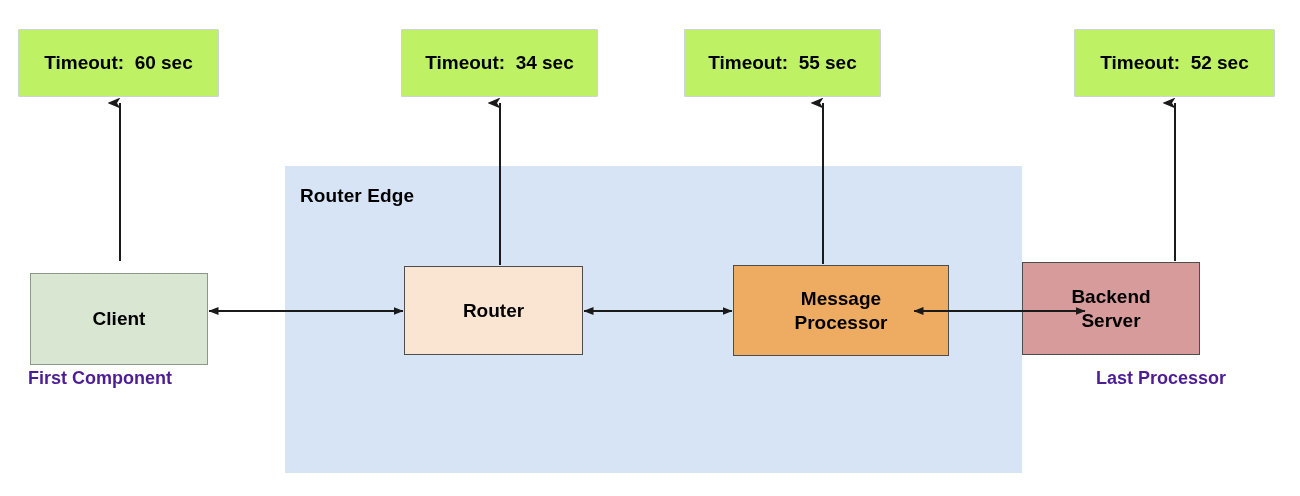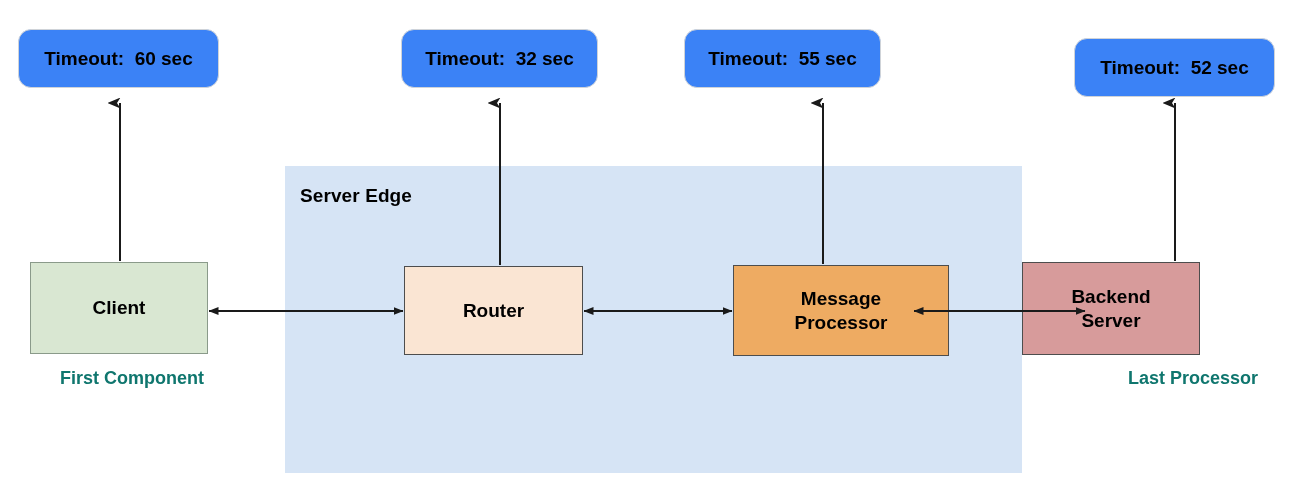--- a/index.html
+++ b/index.html
@@ -32,24 +32,24 @@
     font-size: 19px;
     font-weight: bold;
     color: #000000;
     letter-spacing: 0.1px;
     white-space: nowrap;
   }
 
   
   .timeout-box {
     position: absolute;
-    height: 59px;
-    background: #3b82f6;
+    height: 68px;
+    background: #bef264;
     border: 1px solid #cfd3d8;
-    border-radius: 13px;
+    border-radius: 1px;
     display: flex;
     align-items: center;
     justify-content: center;
     box-sizing: border-box;
   }
   .timeout-text {
     font-size: 19px;
     font-weight: bold;
     color: #000000;
     white-space: pre;
@@ -66,21 +66,21 @@
   }
   .comp-text {
     font-size: 19px;
     font-weight: bold;
     color: #000000;
     line-height: 1.25;
     white-space: pre-line;
   }
 
   .box-client {
-    left: 30px;  top: 262px;  width: 178px; height: 92px;
+    left: 30px;  top: 273px;  width: 178px; height: 92px;
     background: #d9e7d2;
     border: 1.5px solid #8a9a8a;
     align-items: center;
   }
   .box-router {
     left: 404px; top: 266px; width: 179px; height: 89px;
     background: #fae5d3;
     border: 1.5px solid #4d4d4d;
   }
   .box-mp {
@@ -92,57 +92,56 @@
     left: 1022px; top: 262px; width: 178px; height: 93px;
     background: #d79b9b;
     border: 1.5px solid #4d4d4d;
   }
 
   
   .caption {
     position: absolute;
     font-size: 18px;
     font-weight: bold;
-    color: #0f766e;
+    color: #4c1d95;
     white-space: nowrap;
-    margin-left: 32px;
   }
   .cap-first { left: 28px;   top: 368px; }
   .cap-last  { left: 1096px; top: 368px; }
 
   
   #arrows {
     position: absolute;
     left: 0; top: 0;
     width: 1300px;
     height: 496px;
     pointer-events: none;
   }
 </style>
 </head>
 <body>
 
 <div id="canvas">
 
   <div class="edge-region"></div>
-  <div class="edge-label">Server Edge</div>
+  <div class="edge-label">Router Edge</div>
 
   <div class="timeout-box" style="left:18px; top:29px; width:201px;">
     <span class="timeout-text">Timeout:  60 sec</span>
   </div>
 
   <div class="timeout-box" style="left:401px; top:29px; width:197px;">
-    <span class="timeout-text">Timeout:  32 sec</span>
+    <span class="timeout-text">Timeout:  34 sec</span>
   </div>
 
   <div class="timeout-box" style="left:684px; top:29px; width:197px;">
     <span class="timeout-text">Timeout:  55 sec</span>
   </div>
 
-  <div class="timeout-box" style="left:1074px; top:38px; width:201px;align-items:center;">
+  <div class="timeout-box" style="left:1074px; top:29px; width:201px;align-items:center;">
     <span class="timeout-text">Timeout:  52 sec</span>
   </div>
 
   <div class="comp-box box-client">
     <span class="comp-text">Client</span>
   </div>
 
   <div class="comp-box box-router">
     <span class="comp-text">Router</span>
   </div>

